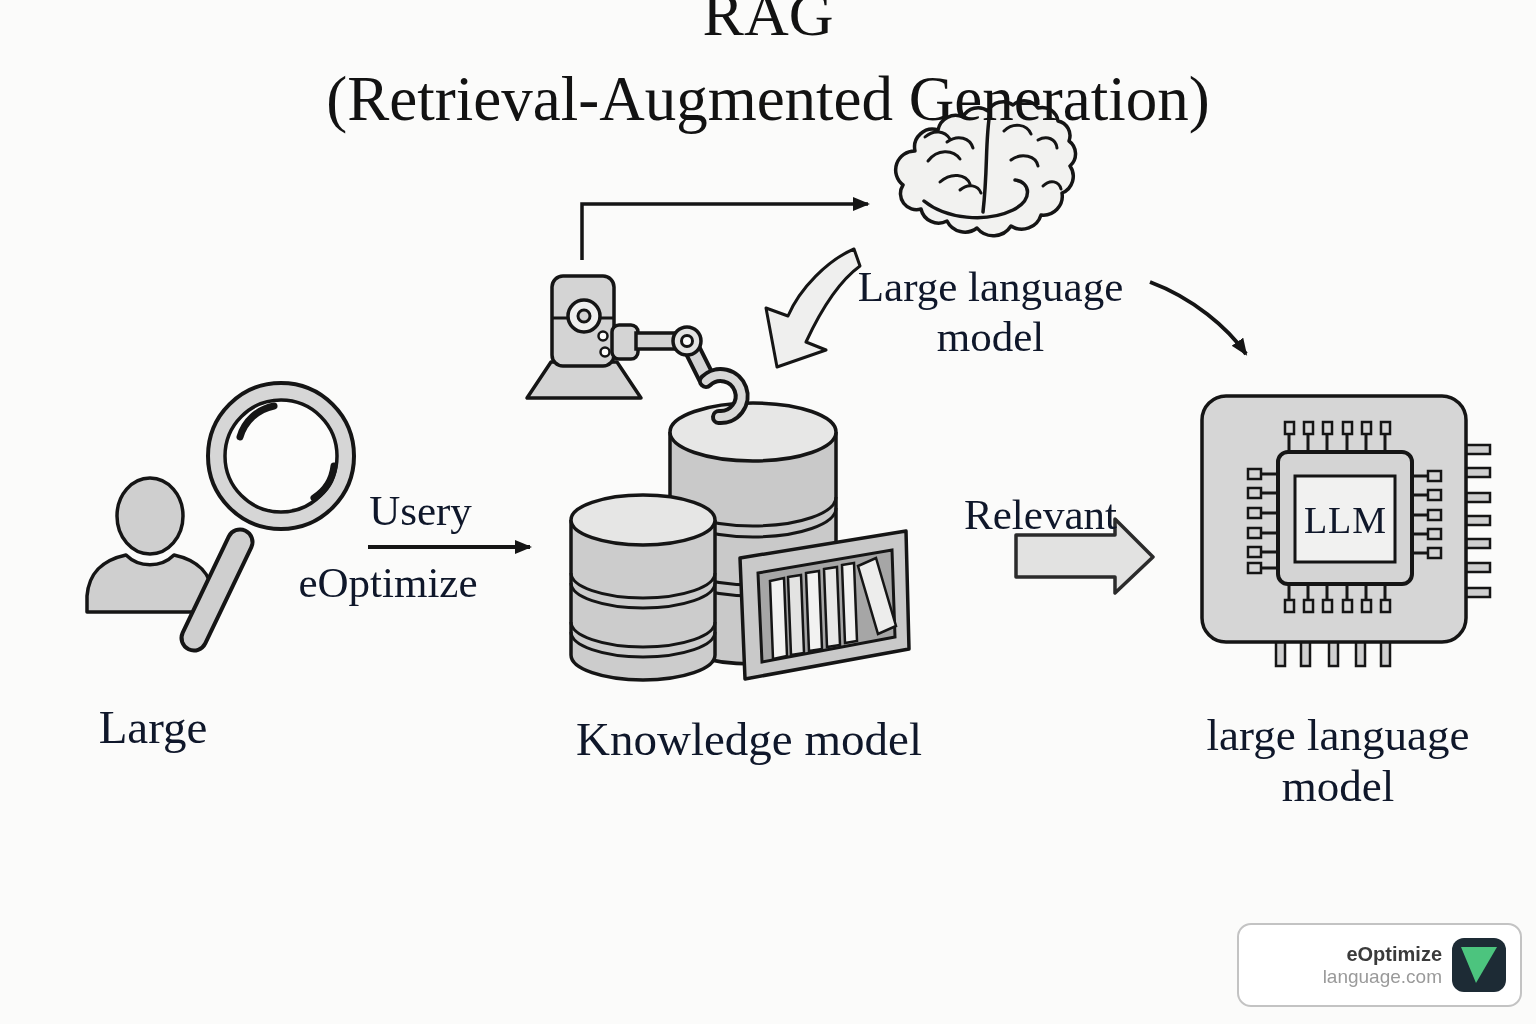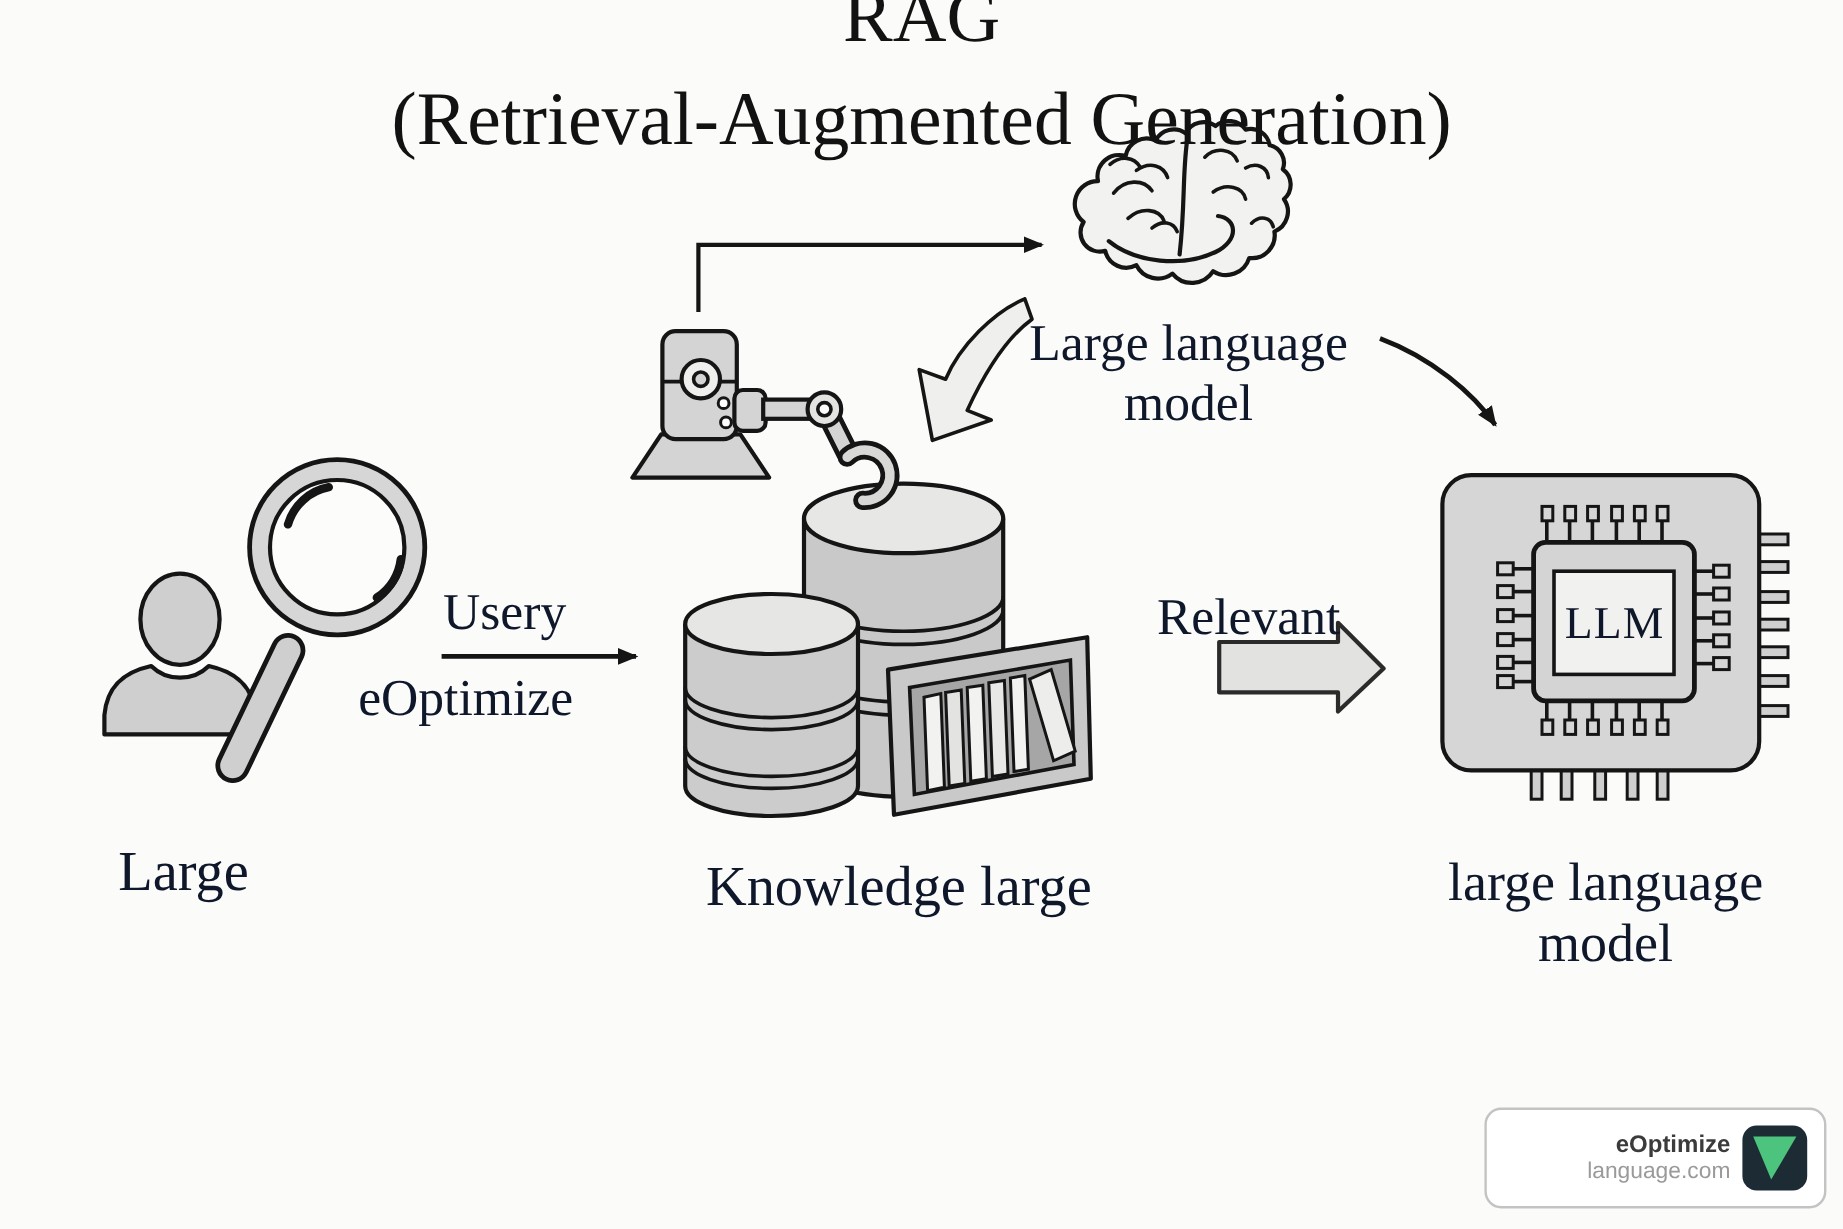--- a/index.html
+++ b/index.html
@@ -262,21 +262,21 @@
   </svg>
 
   <div class="title">
     <div class="l1">RAG</div>
     <div class="l2">(Retrieval-Augmented Generation)</div>
   </div>
 
   <div class="lbl lbl-user">Large</div>
   <div class="lbl lbl-querry">Usery</div>
   <div class="lbl lbl-retriever">eOptimize</div>
-  <div class="lbl lbl-kb">Knowledge large</div>
+  <div class="lbl lbl-kb">Knowledge model</div>
   <div class="lbl lbl-brain">
     <div>Large language</div>
     <div>model</div>
   </div>
   <div class="lbl lbl-relevant">Relevant</div>
   <div class="lbl lbl-llm">LLM</div>
   <div class="lbl lbl-chip">
     <div>large language</div>
     <div>model</div>
   </div>

